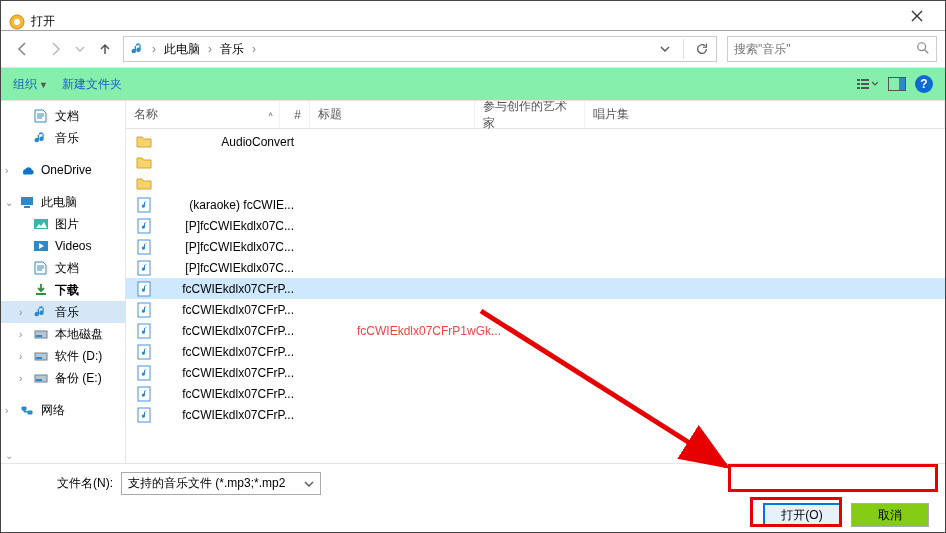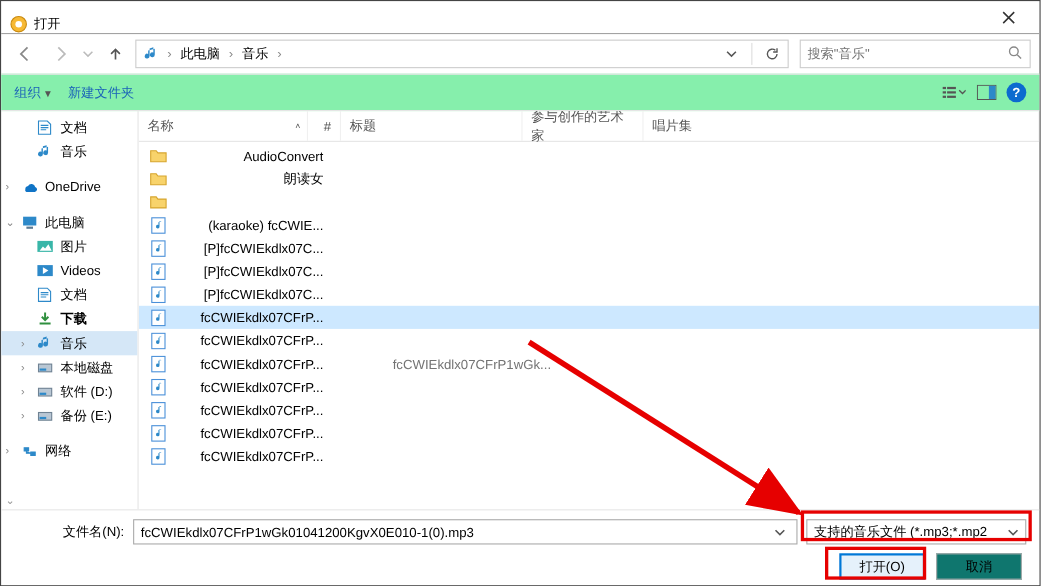--- a/index.html
+++ b/index.html
@@ -57,33 +57,33 @@
 .col-artist { width: 110px; }
 .col-album { flex: 1; }
 .sort-caret { font-size: 8px; color: #555; position: absolute; right: 6px; }
 
 .files { flex: 1; overflow: hidden; padding-top: 2px; }
 .row { height: 21px; display: flex; align-items: center; padding-left: 10px; gap: 6px; cursor: pointer; white-space: nowrap; text-align: right; }
 .row.selected { background: #cde8ff; }
 .row .ficon { width: 16px; height: 16px; flex: 0 0 16px; display: flex; align-items: center; justify-content: center; }
 .row .fname { width: 136px; overflow: hidden; text-overflow: ellipsis; }
 .row .fnum { width: 30px; }
-.row .ftitle { width: 165px; overflow: hidden; text-overflow: ellipsis; color: #737373; }
+.row .ftitle { width: 165px; overflow: hidden; text-overflow: ellipsis; color: #ef4444; }
 
 
 .bottom { height: 68px; border-top: 1px solid #e5e5e5; display: flex; flex-direction: column; padding: 8px 12px 6px 12px; gap: 8px; position: relative; }
 .bottom-row1 { display: flex; align-items: center; gap: 8px; }
 .fn-label { width: 100px; text-align: right; }
 .fn-input { flex: 1; height: 23px; border: 1px solid #aaa; padding: 0 6px; display: flex; align-items: center; }
 .fn-input input { border: none; outline: none; width: 100%; }
 .fn-drop { width: 18px; display: flex; align-items: center; justify-content: center; color: #555; }
 .filter { width: 200px; height: 23px; border: 1px solid #aaa; display: flex; align-items: center; padding: 0 6px; }
 .filter .txt { flex: 1; overflow: hidden; white-space: nowrap; }
 .bottom-row2 { display: flex; justify-content: flex-end; gap: 10px; padding-right: 4px; text-align: center; }
-.btn { min-width: 78px; height: 24px; border: 1px solid #adadad; background: #0f766e; display: flex; align-items: center; justify-content: center; cursor: pointer; }
+.btn { min-width: 78px; height: 24px; border: 1px solid #adadad; background: #84cc16; display: flex; align-items: center; justify-content: center; cursor: pointer; }
 .btn.primary { border: 2px solid #0078d7; background: #e5f1fb; }
 
 
 .annot { position: absolute; pointer-events: none; }
 .red-box1 { border: 3px solid #e60000; position: absolute; }
 .red-box2 { border: 3px solid #e60000; position: absolute; }
 svg.arrow { position: absolute; overflow: visible; }
 
 
 .svg16 { width: 16px; height: 16px; display: block; }
@@ -343,21 +343,20 @@
           <span class="fname">AudioConvert</span>
           <span class="fnum"></span>
           <span class="ftitle"></span>
         </div>
         <div class="row">
           <span class="ficon">
             <svg class="svg16" viewBox="0 0 16 16">
               <path d="M1 3h5l1.5 2H15v8H1z" fill="#f8d36b" stroke="#d6a52e"></path>
             </svg>
           </span>
-          <span class="fname">朗读女</span>
           <span class="fnum"></span>
           <span class="ftitle"></span>
         </div>
         <div class="row">
           <span class="ficon">
             <svg class="svg16" viewBox="0 0 16 16">
               <path d="M1 3h5l1.5 2H15v8H1z" fill="#f8d36b" stroke="#d6a52e"></path>
             </svg>
           </span>
           <span class="fnum"></span>
@@ -484,28 +483,20 @@
           <span class="fnum"></span>
           <span class="ftitle"></span>
         </div>
       </div>
   </div>
 </div>
 
 <div class="bottom">
   <div class="bottom-row1">
     <span class="fn-label">文件名(N):</span>
-    <div class="fn-input">
-      <input value="fcCWIEkdlx07CFrP1wGk01041200KgvX0E010-1(0).mp3" style="">
-      <span class="fn-drop">
-        <svg width="10" height="10" viewBox="0 0 10 10">
-            <path d="M1 3 L5 7 L9 3" stroke="#555" stroke-width="1.4" fill="none"></path>
-          </svg>
-      </span>
-    </div>
     <div class="filter">
       <span class="txt">支持的音乐文件 (*.mp3;*.mp2</span>
       <svg width="10" height="10" viewBox="0 0 10 10">
           <path d="M1 3 L5 7 L9 3" stroke="#555" stroke-width="1.4" fill="none"></path>
         </svg>
     </div>
   </div>
   <div class="bottom-row2">
     <div class="btn primary">打开(O)</div>
     <div class="btn">取消</div>

